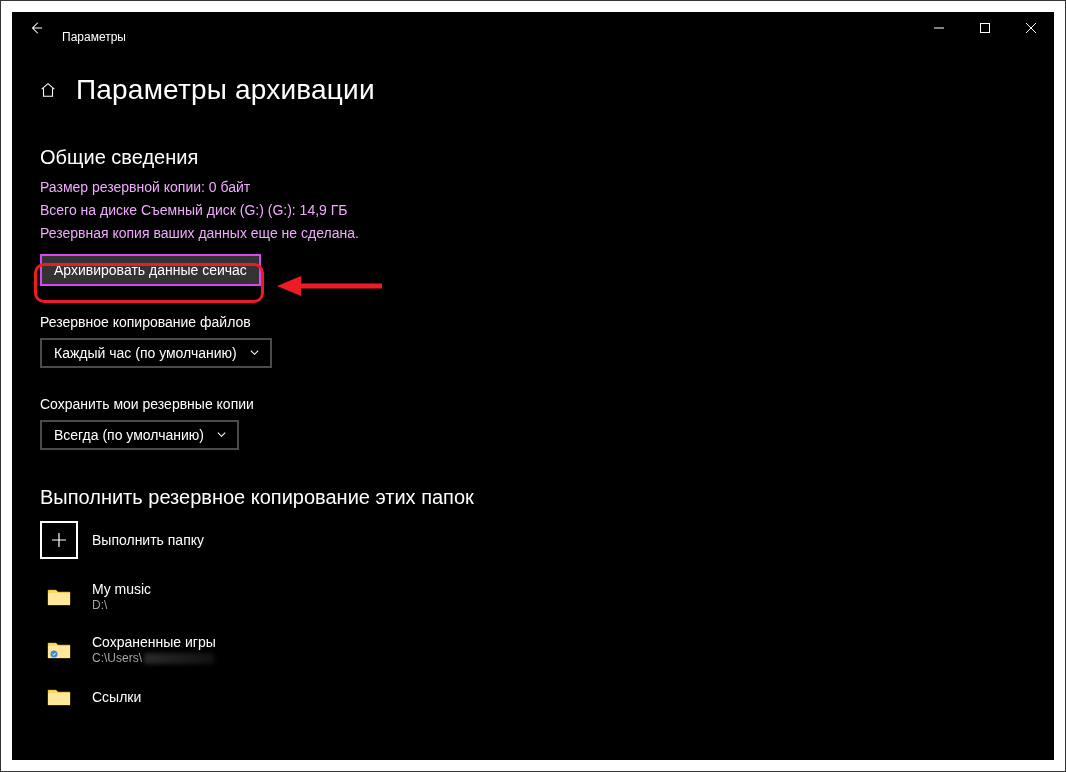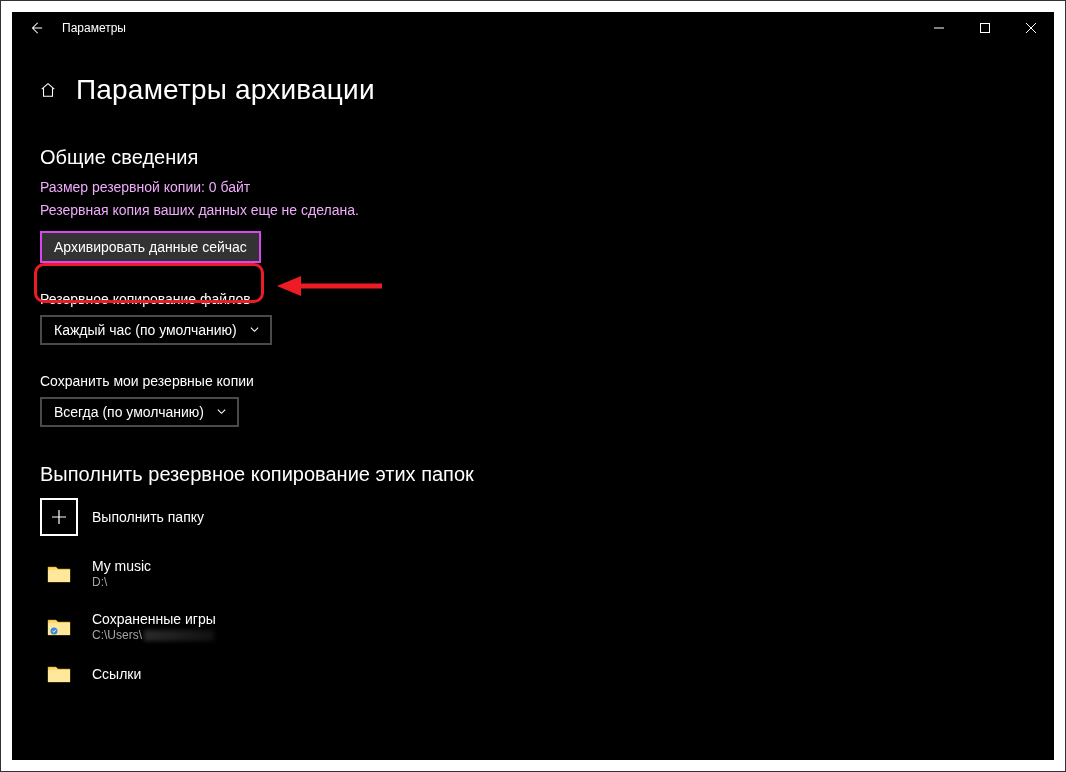--- a/index.html
+++ b/index.html
@@ -19,21 +19,21 @@
       position: relative;
       width: 1042px;
       height: 748px;
       margin: 11px;
       background: #000;
       color: #fff;
       overflow: hidden;
     }
     .titlebar {
       display: flex;
-      align-items: center;
+      align-items: flex-end;
       height: 32px;
       padding-left: 8px;
     }
     .back-arrow {
       width: 32px;
       height: 32px;
       display: flex;
       align-items: center;
       justify-content: center;
       cursor: default;
@@ -281,20 +281,21 @@
       <svg viewBox="0 0 20 20">
           <path d="M3 9 L10 3 L17 9 M5 8 L5 17 L15 17 L15 8"></path>
         </svg>
     </div>
     <div class="page-title">Параметры архивации</div>
   </div>
 
   <div class="content">
     <div class="section-heading">Общие сведения</div>
     <div class="info-line">Размер резервной копии: 0 байт</div>
+    <div class="info-line">Всего на диске Съемный диск (G:) (G:): 14,9 ГБ</div>
     <div class="info-line">Резервная копия ваших данных еще не сделана.</div>
 
     <div class="primary-btn">Архивировать данные сейчас</div>
 
     <div class="label">Резервное копирование файлов</div>
     <div class="dropdown wide">
       <span>Каждый час (по умолчанию)</span>
       <span class="chevron">
         <svg viewBox="0 0 12 12">
             <path d="M2 4 L6 8 L10 4"></path>

